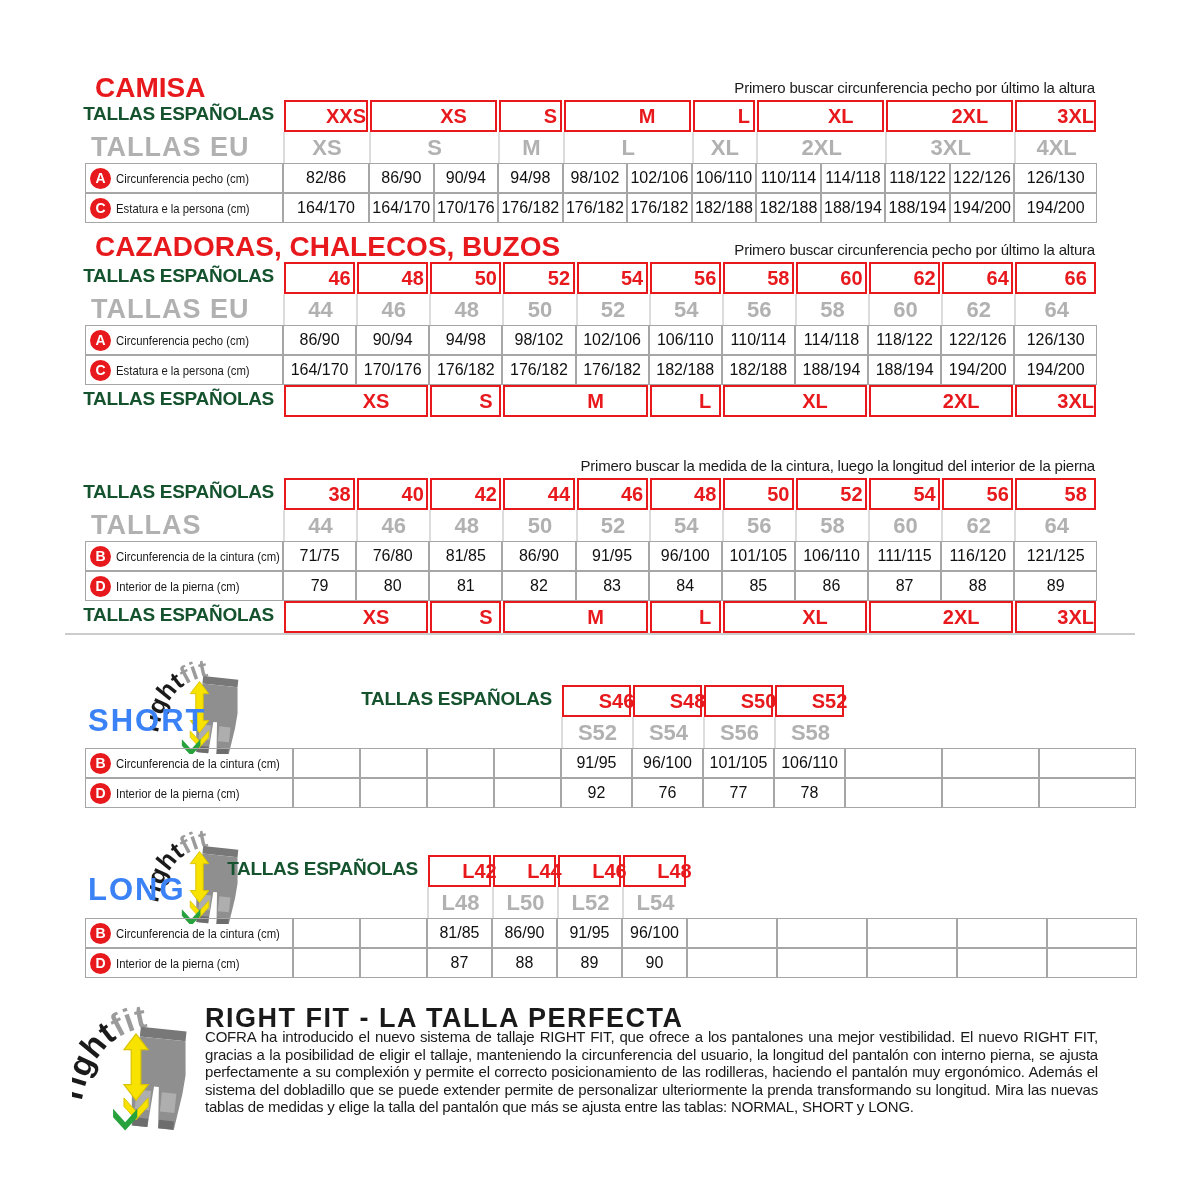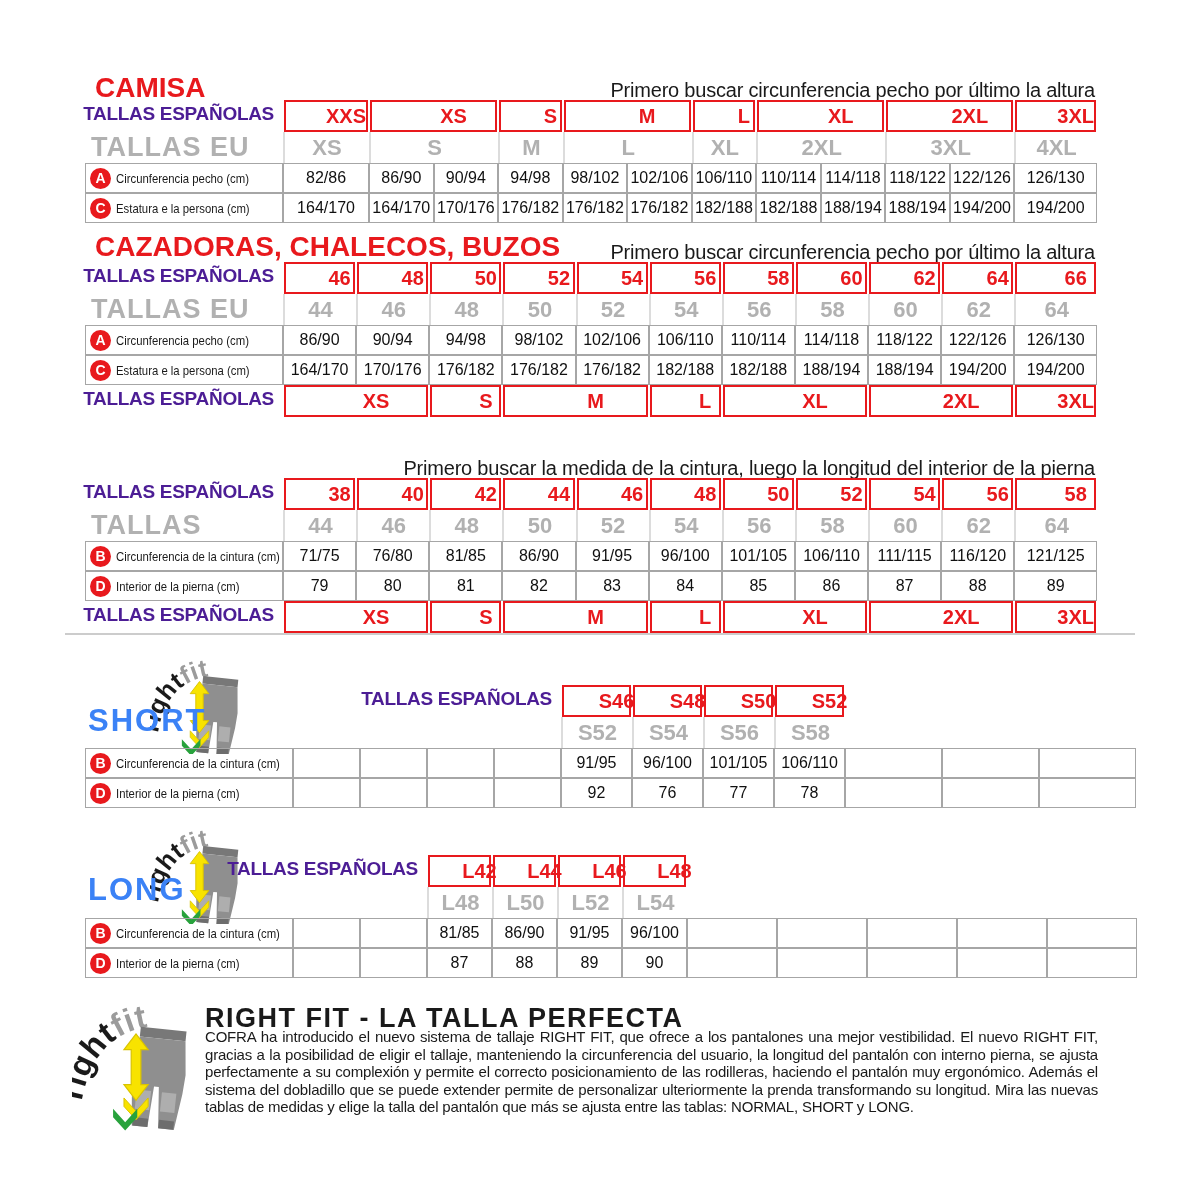--- a/index.html
+++ b/index.html
@@ -1,28 +1,28 @@
 <!DOCTYPE html>
 <html><head>
 <meta charset="utf-8">
 <style>
   html,body{margin:0;padding:0;background:#fff;}
   #page{position:relative;width:1200px;height:1200px;background:#fff;overflow:hidden;
         font-family:"Liberation Sans","DejaVu Sans",sans-serif;color:#111;}
   .abs{position:absolute;}
   .sec-title{color:#e8191d;font-weight:bold;font-size:28px;letter-spacing:0px;white-space:nowrap;}
-  .note{font-size:20px;color:#1a1a1a;white-space:nowrap;letter-spacing:-0.2px;}
+  .note{font-size:15px;color:#1a1a1a;white-space:nowrap;letter-spacing:-0.2px;}
   .tbl{position:absolute;display:grid;}
   .t1{grid-template-columns:198px repeat(12,1fr);width:1012px;}
   .t2{grid-template-columns:198px repeat(11,1fr);width:1012px;}
   .ts{grid-template-columns:208px repeat(4,67px) repeat(4,71px) repeat(3,97px);}
   .tl{grid-template-columns:208px repeat(2,67px) repeat(4,65px) repeat(5,90px);}
   .cell{display:flex;align-items:center;justify-content:center;}
   .h-red{height:28px;}.h-gray{height:31px;}.h-data{height:28px;}
-  .red-lbl{justify-content:flex-end;padding-right:9px;color:#4c1d95;font-weight:bold;font-size:19px;white-space:nowrap;letter-spacing:-0.3px;}
+  .red-lbl{justify-content:flex-end;padding-right:9px;color:#14532d;font-weight:bold;font-size:19px;white-space:nowrap;letter-spacing:-0.3px;}
   .gray-lbl{justify-content:flex-start;padding-left:6px;color:#b1b1b1;font-weight:bold;font-size:27px;letter-spacing:1px;white-space:nowrap;}
   .red-cell{border:2px solid #e8191d;margin:0 1px;color:#e8191d;font-weight:bold;font-size:20px;padding-left:40px;}
   .gray-cell{color:#b1b1b1;font-weight:bold;font-size:22px;border-left:2px solid #dcdcdc;}
   .data-cell{border:1px solid #a6a6a6;font-size:16px;color:#101010;}
   .row-lbl{border:1px solid #a6a6a6;display:flex;align-items:center;padding-left:4px;justify-content:flex-start;}
   .circle{width:21px;height:21px;border-radius:50%;background:#e8191d;color:#fff;font-weight:bold;
           font-size:14px;display:flex;align-items:center;justify-content:center;flex-shrink:0;margin-right:5px;}
   .lbl-text{font-size:13.5px;white-space:nowrap;transform:scaleX(0.84);transform-origin:left center;color:#1a1a1a;}
   .blank{border:1px solid #a6a6a6;}
   .ghost{}

